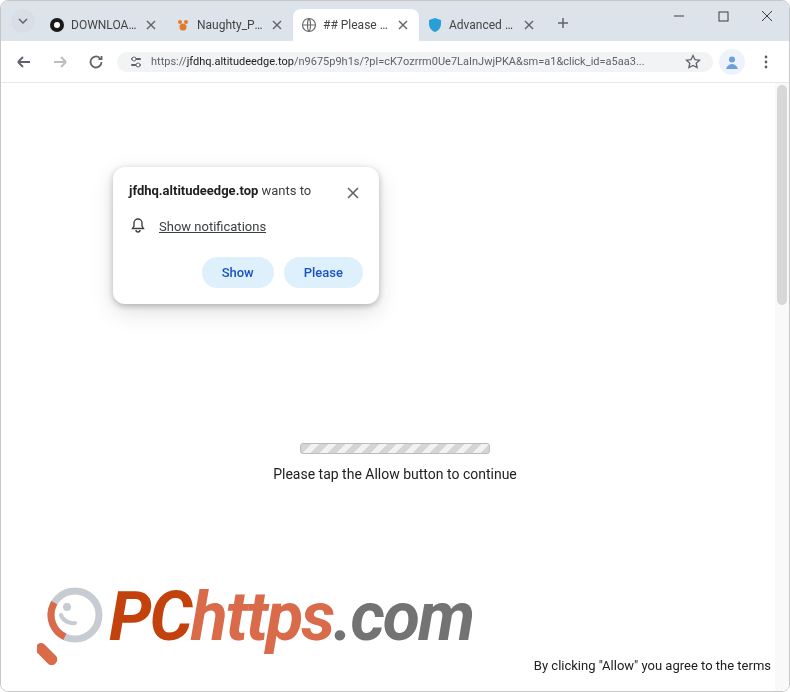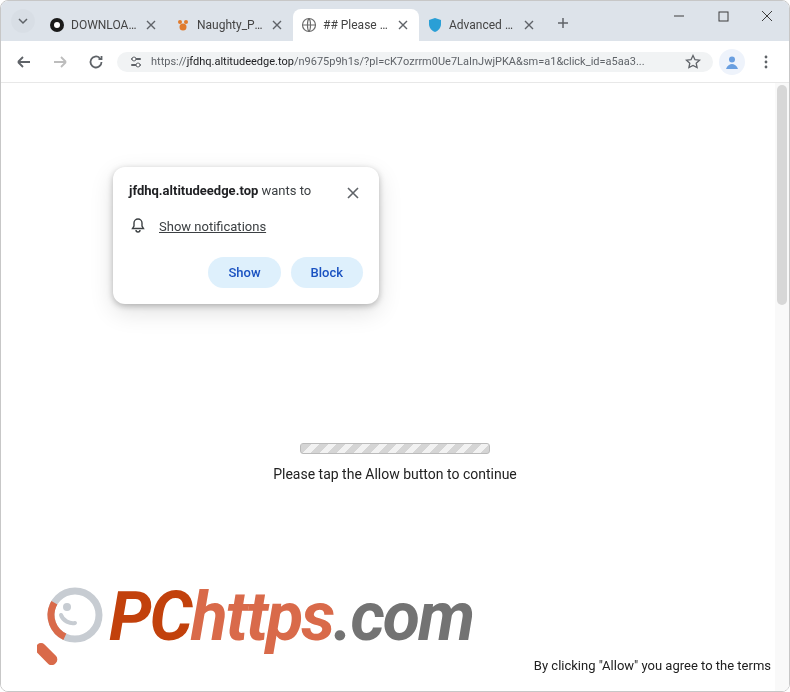--- a/index.html
+++ b/index.html
@@ -229,21 +229,21 @@
         </div>
       </div>
       <div class="perm-body">
         <svg width="18" height="18" viewBox="0 0 18 18">
             <path d="M9 2a4 4 0 0 0-4 4v3l-1.5 2.5h11L13 9V6a4 4 0 0 0-4-4zM7 13a2 2 0 0 0 4 0" fill="none" stroke="#3c4043" stroke-width="1.4"></path>
           </svg>
         <span>Show notifications</span>
       </div>
       <div class="perm-actions">
         <button class="perm-btn">Show</button>
-        <button class="perm-btn">Block</button>
+        <button class="perm-btn">Please</button>
       </div>
     </div>
 
     <div class="scrollbar-v">
       <div class="scroll-thumb"></div>
     </div>
 
     <div class="footer-text">
       <span>By clicking "Allow" you agree to the </span><span class="terms">terms</span>
     </div>

